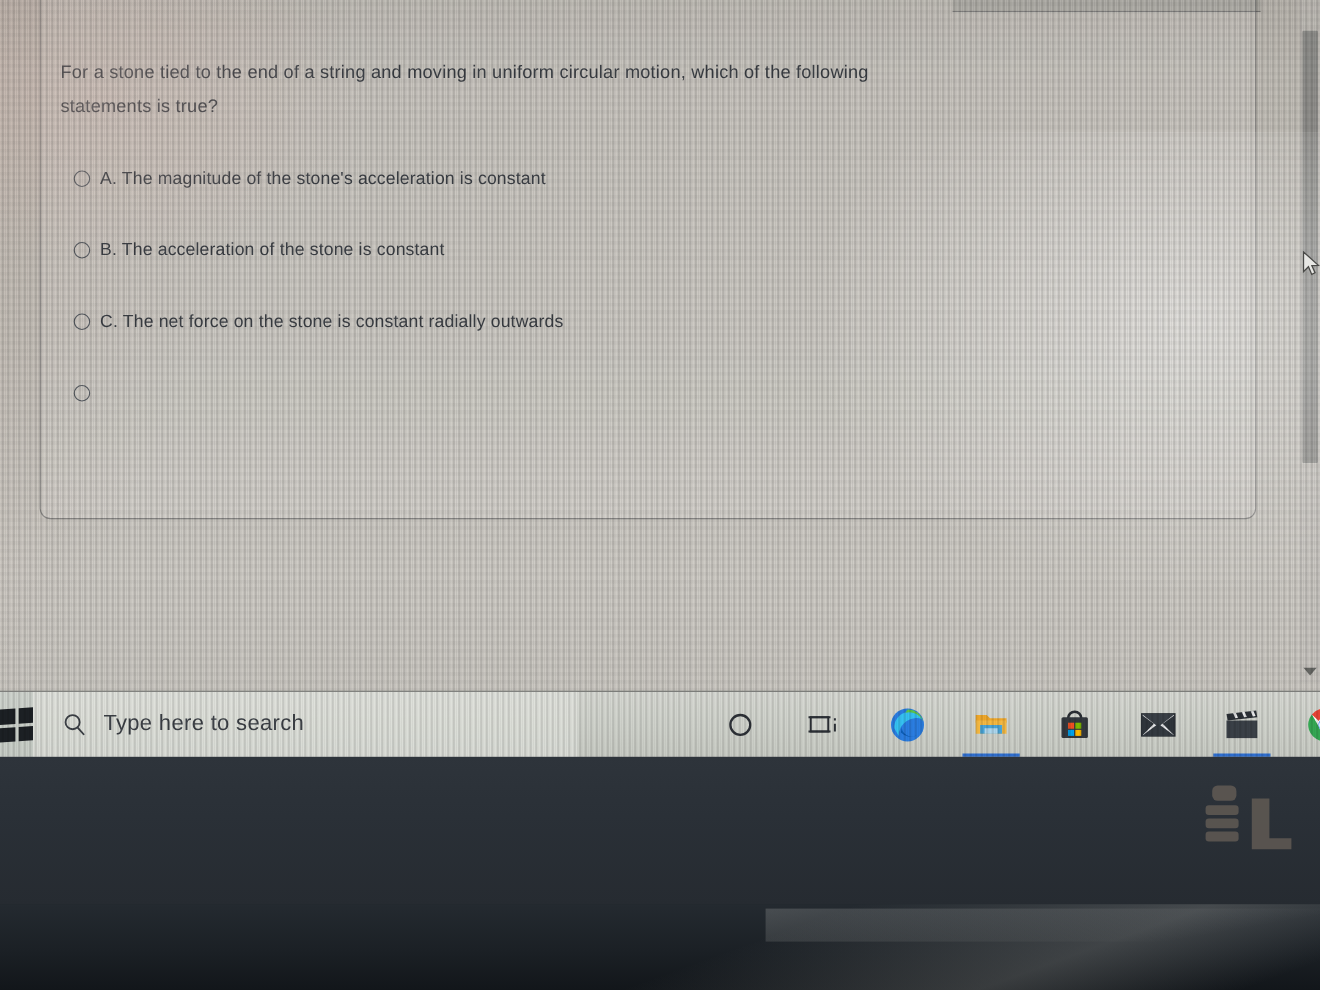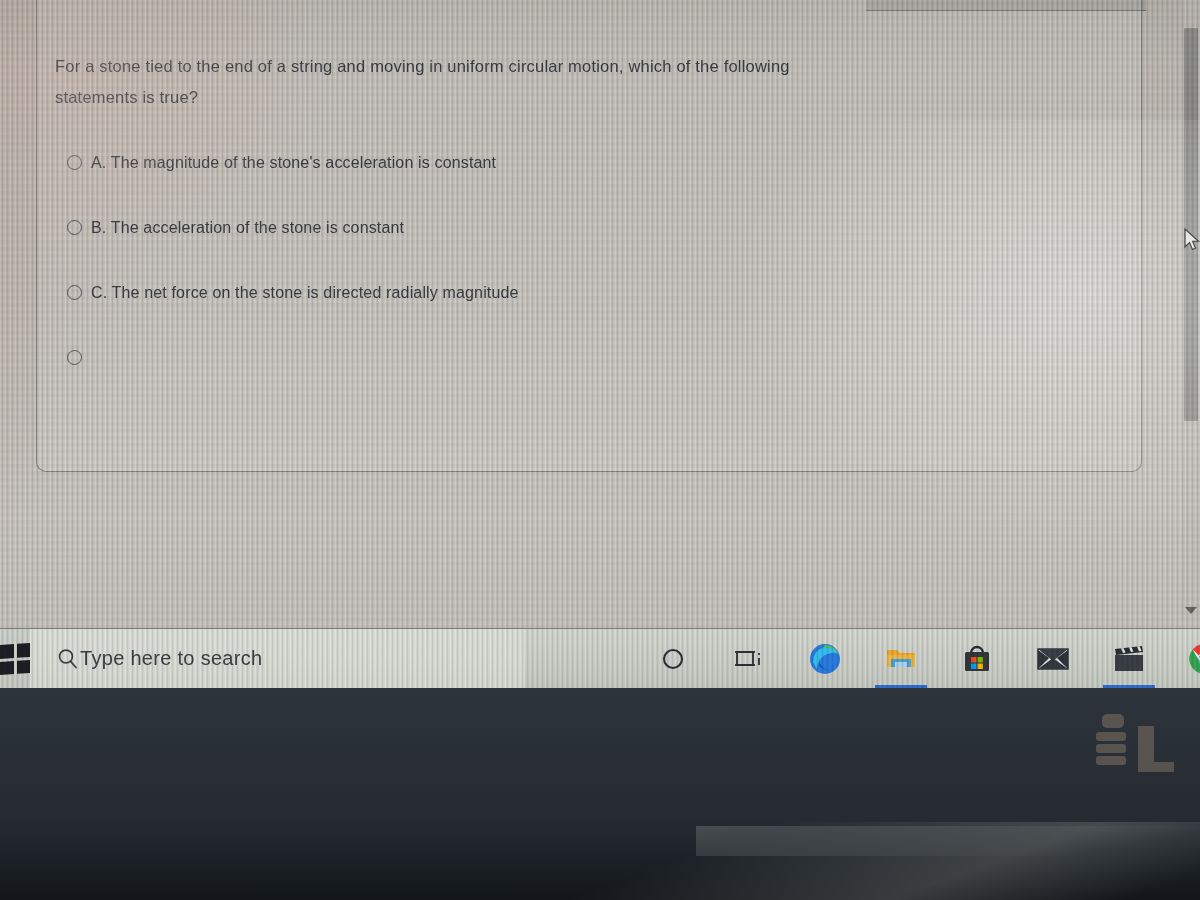--- a/index.html
+++ b/index.html
@@ -137,21 +137,21 @@
   }
   #winlogo {
     width:30px; height:30px;
     display:grid; grid-template-columns:1fr 1fr; grid-template-rows:1fr 1fr;
     gap:3px; transform:skewY(-4deg);
   }
   #winlogo span { background:#1c2024; display:block; }
 
   #search-box {
     flex:0 0 auto; width:495px; height:60px;
-    display:flex; align-items:center; padding-left:26px;
+    display:flex; align-items:center; gap:14px; padding-left:26px;
     background:rgba(231,233,228,.55);
     text-align:center;
   }
   #search-text { font-size:20px; color:#3c4046; letter-spacing:.3px; }
 
   #tb-icons { display:flex; align-items:center; gap:0; margin-left:110px; }
   .tbi {
     width:76px; height:60px; display:flex; align-items:center; justify-content:center;
     position:relative;
   }
@@ -208,21 +208,21 @@
             <span class="opt-label">A. The magnitude of the stone's acceleration is constant</span>
           </div>
 
           <div class="opt">
             <span class="radio"></span>
             <span class="opt-label">B. The acceleration of the stone is constant</span>
           </div>
 
           <div class="opt">
             <span class="radio"></span>
-            <span class="opt-label">C. The net force on the stone is directed radially magnitude</span>
+            <span class="opt-label">C. The net force on the stone is constant radially outwards</span>
           </div>
 
           <div class="opt">
             <span class="radio"></span>
           </div>
 
         </div>
       </div>
     </div>
 

